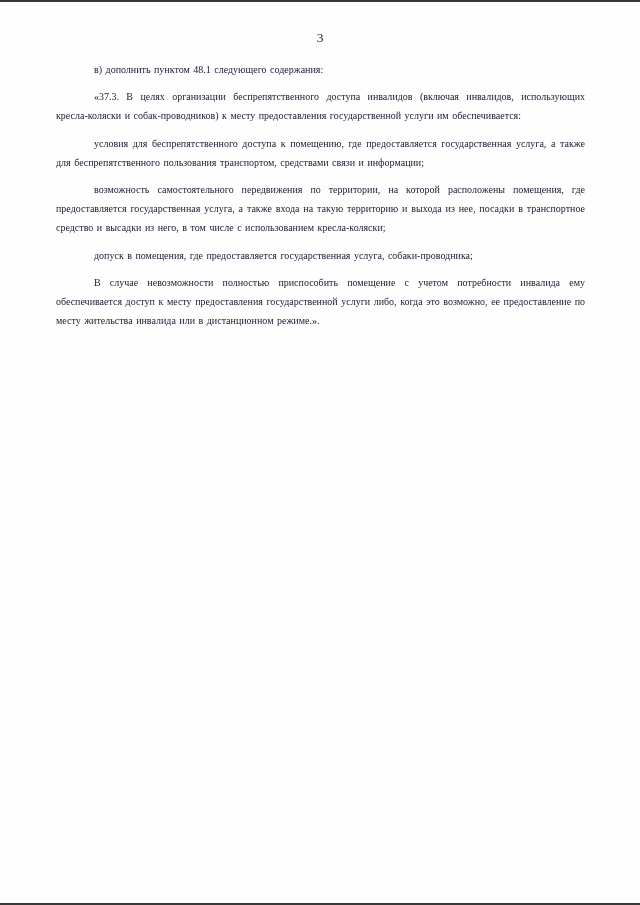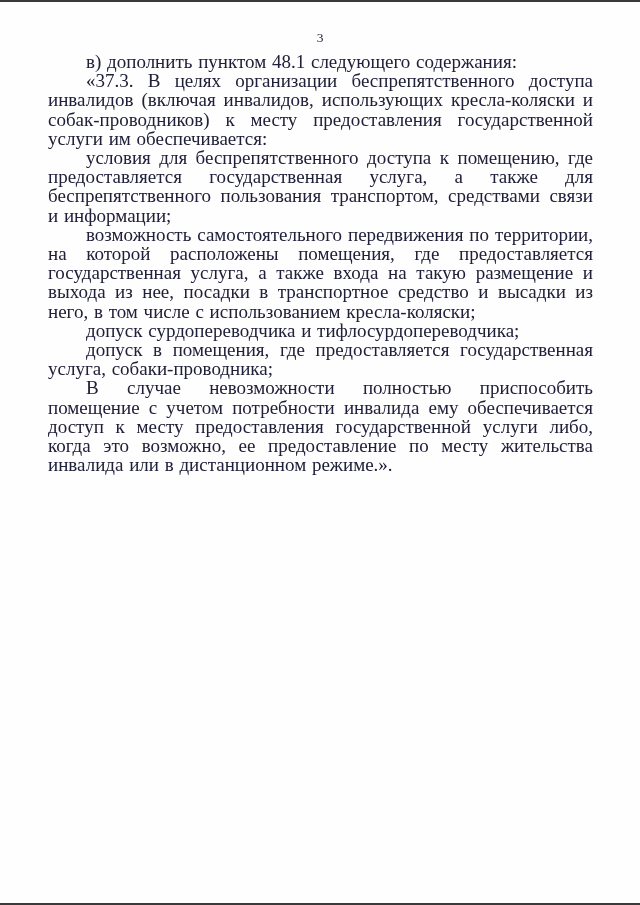--- a/index.html
+++ b/index.html
@@ -30,40 +30,39 @@
   .page-number {
     text-align: center;
     font-size: 13.5px;
     padding-top: 30px;
     padding-bottom: 6px;
   }
   .text-block {
     padding: 0 47px 0 48px;
   }
   .text-block p {
-    margin: 0;
+    margin: 8px;
     text-align: justify;
     text-indent: 38px;
-    font-size: 19px;
+    font-size: 10px;
     line-height: 19.2px;
     word-spacing: 1px;
   }
 </style>
 </head>
 <body>
 
 <div class="page">
   <div class="border-line border-top"></div>
 
   <div class="page-number">3</div>
 
   <div class="text-block">
     <p>в) дополнить пунктом 48.1 следующего содержания:</p>
     <p>«37.3. В целях организации беспрепятственного доступа инвалидов (включая инвалидов, использующих кресла-коляски и собак-проводников) к месту предоставления государственной услуги им обеспечивается:</p>
     <p>условия для беспрепятственного доступа к помещению, где предоставляется государственная услуга, а также для беспрепятственного пользования транспортом, средствами связи и информации;</p>
-    <p>возможность самостоятельного передвижения по территории, на которой расположены помещения, где предоставляется государственная услуга, а также входа на такую размещение и выхода из нее, посадки в транспортное средство и высадки из него, в том числе с использованием кресла-коляски;</p>
-    <p>допуск сурдопереводчика и тифлосурдопереводчика;</p>
+    <p>возможность самостоятельного передвижения по территории, на которой расположены помещения, где предоставляется государственная услуга, а также входа на такую территорию и выхода из нее, посадки в транспортное средство и высадки из него, в том числе с использованием кресла-коляски;</p>
     <p>допуск в помещения, где предоставляется государственная услуга, собаки-проводника;</p>
     <p>В случае невозможности полностью приспособить помещение с учетом потребности инвалида ему обеспечивается доступ к месту предоставления государственной услуги либо, когда это возможно, ее предоставление по месту жительства инвалида или в дистанционном режиме.».</p>
   </div>
 
   <div class="border-line border-bottom"></div>
 </div>
 
 </body></html>

